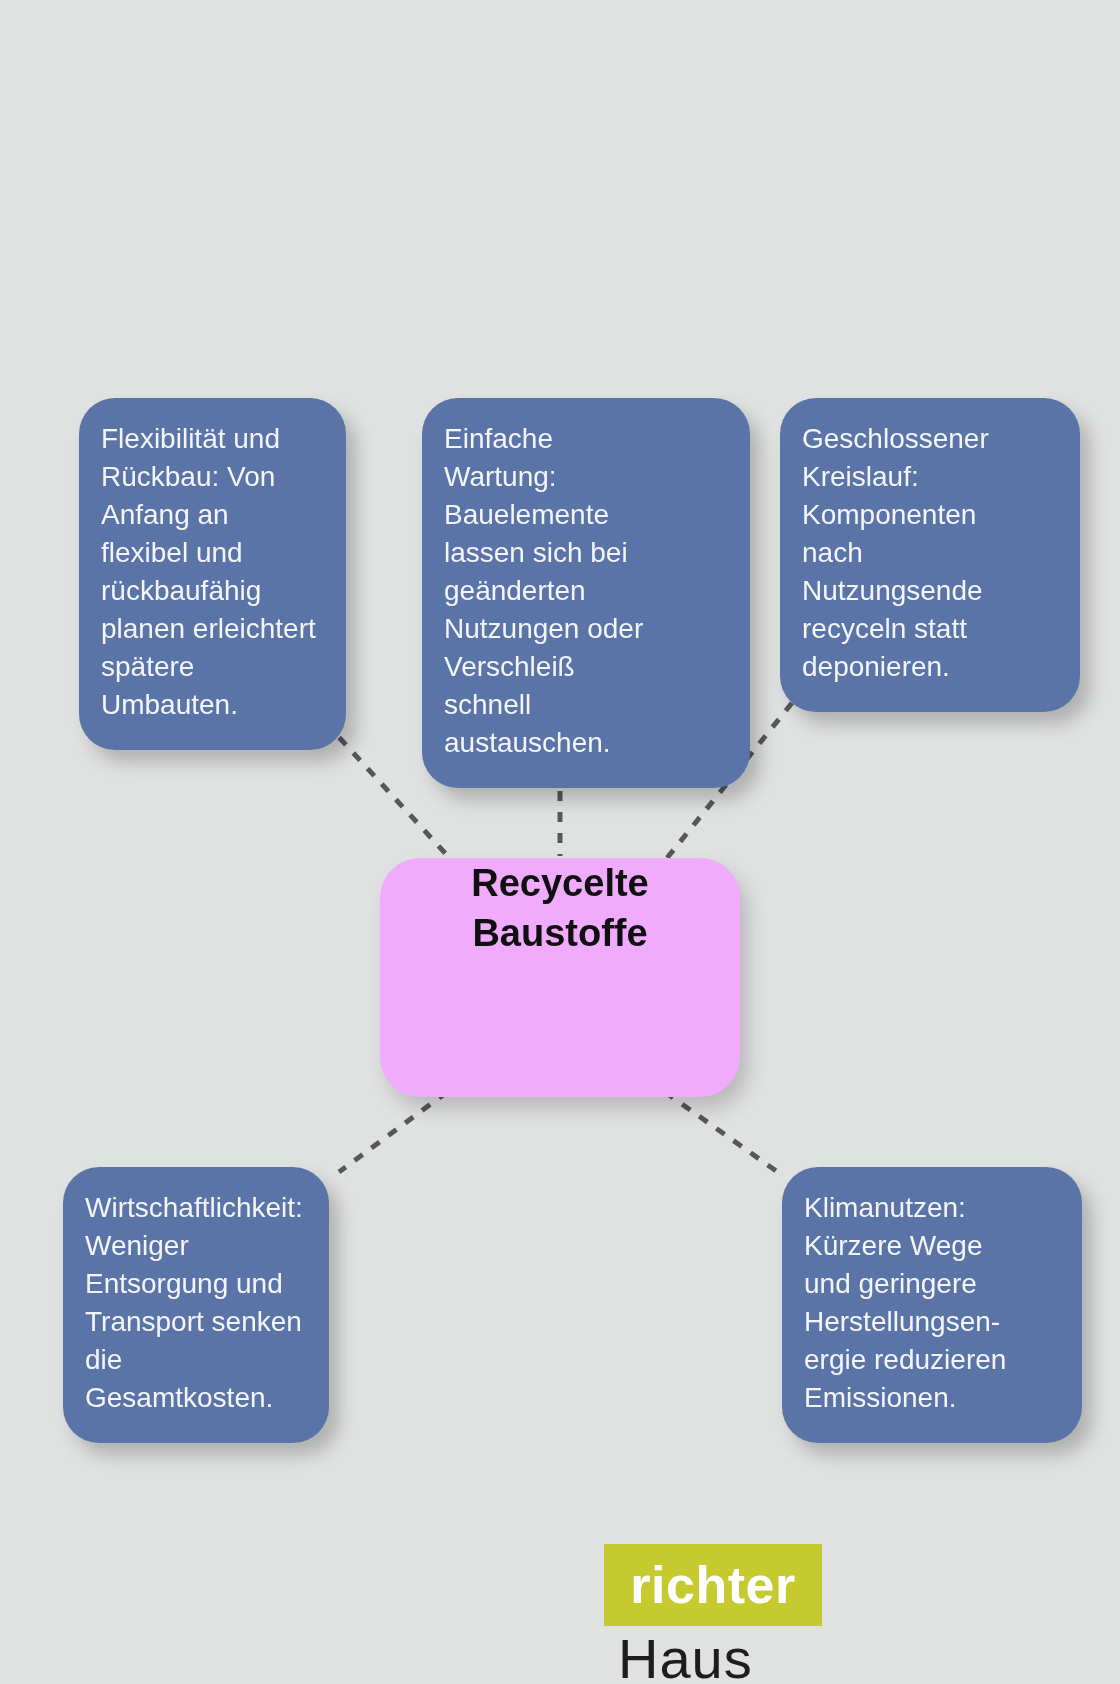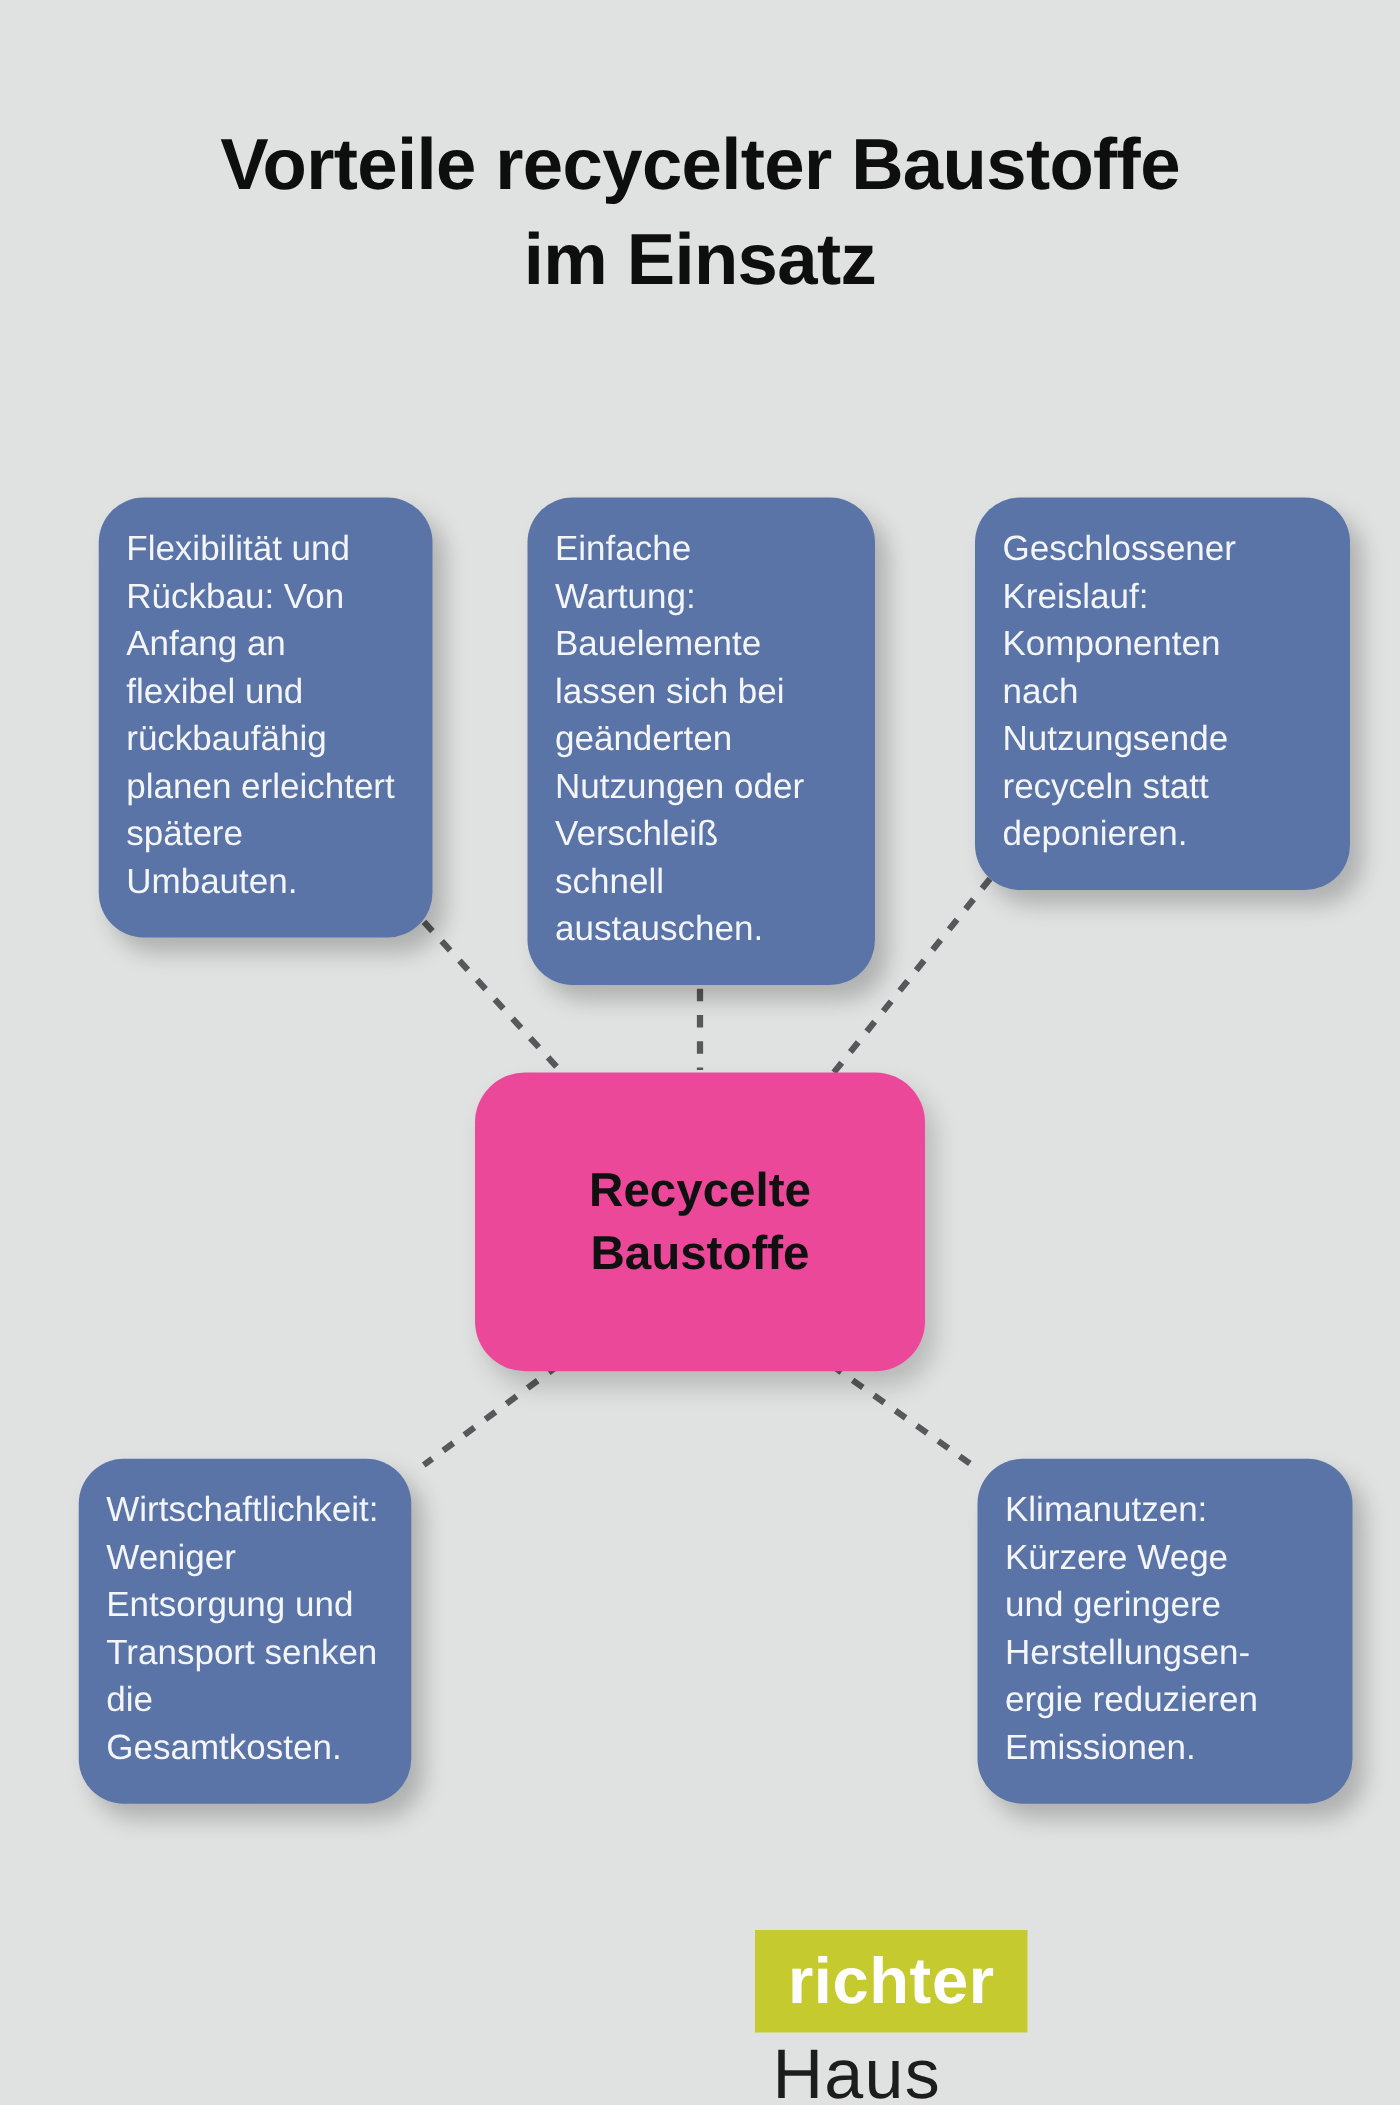--- a/index.html
+++ b/index.html
@@ -47,36 +47,35 @@
     border-radius: 36px;
     color: #f3f5f8;
     font-size: 28px;
     line-height: 38px;
     padding: 22px 14px 26px 22px;
     white-space: pre-line;
     box-shadow: 10px 12px 18px rgba(0,0,0,0.22);
     box-sizing: border-box;
   }
   .card-1 { left: 63px;  top: 398px;  width: 267px; margin-left: 16px; }
-  .card-2 { left: 422px; top: 398px;  width: 278px; }
+  .card-2 { left: 422px; top: 398px;  width: 328px; }
   .card-3 { left: 780px; top: 398px;  width: 300px; }
   .card-4 { left: 63px;  top: 1167px; width: 266px; }
   .card-5 { left: 782px; top: 1167px; width: 300px; }
 
   .center-node {
     position: absolute;
     left: 380px;
     top: 858px;
     width: 360px;
     height: 239px;
-    background: #ec4899;
+    background: #f0abfc;
     border-radius: 40px;
     box-shadow: 8px 12px 20px rgba(0,0,0,0.18);
     display: flex;
-    align-items: center;
     justify-content: center;
     text-align: center;
     font-size: 38px;
     line-height: 50px;
     font-weight: bold;
     color: #101010;
     white-space: pre-line;
   }
 
   .logo {
@@ -107,22 +106,20 @@
     font-weight: 400;
     margin-left: 14px;
     letter-spacing: 1px;
   }
 </style>
 </head>
 <body>
 
 <div class="canvas">
 
-  <div class="page-title">Vorteile recycelter Baustoffe
-im Einsatz</div>
 
   <svg class="connectors" viewBox="0 0 1120 1684" xmlns="http://www.w3.org/2000/svg" aria-hidden="true">
     <line x1="325" y1="722" x2="455" y2="864"></line>
     <line x1="560" y1="791" x2="560" y2="856"></line>
     <line x1="792" y1="703" x2="663" y2="863"></line>
     <line x1="447" y1="1092" x2="339" y2="1172"></line>
     <line x1="665" y1="1092" x2="779" y2="1173"></line>
   </svg>
 
   <div class="card card-1">Flexibilität und

